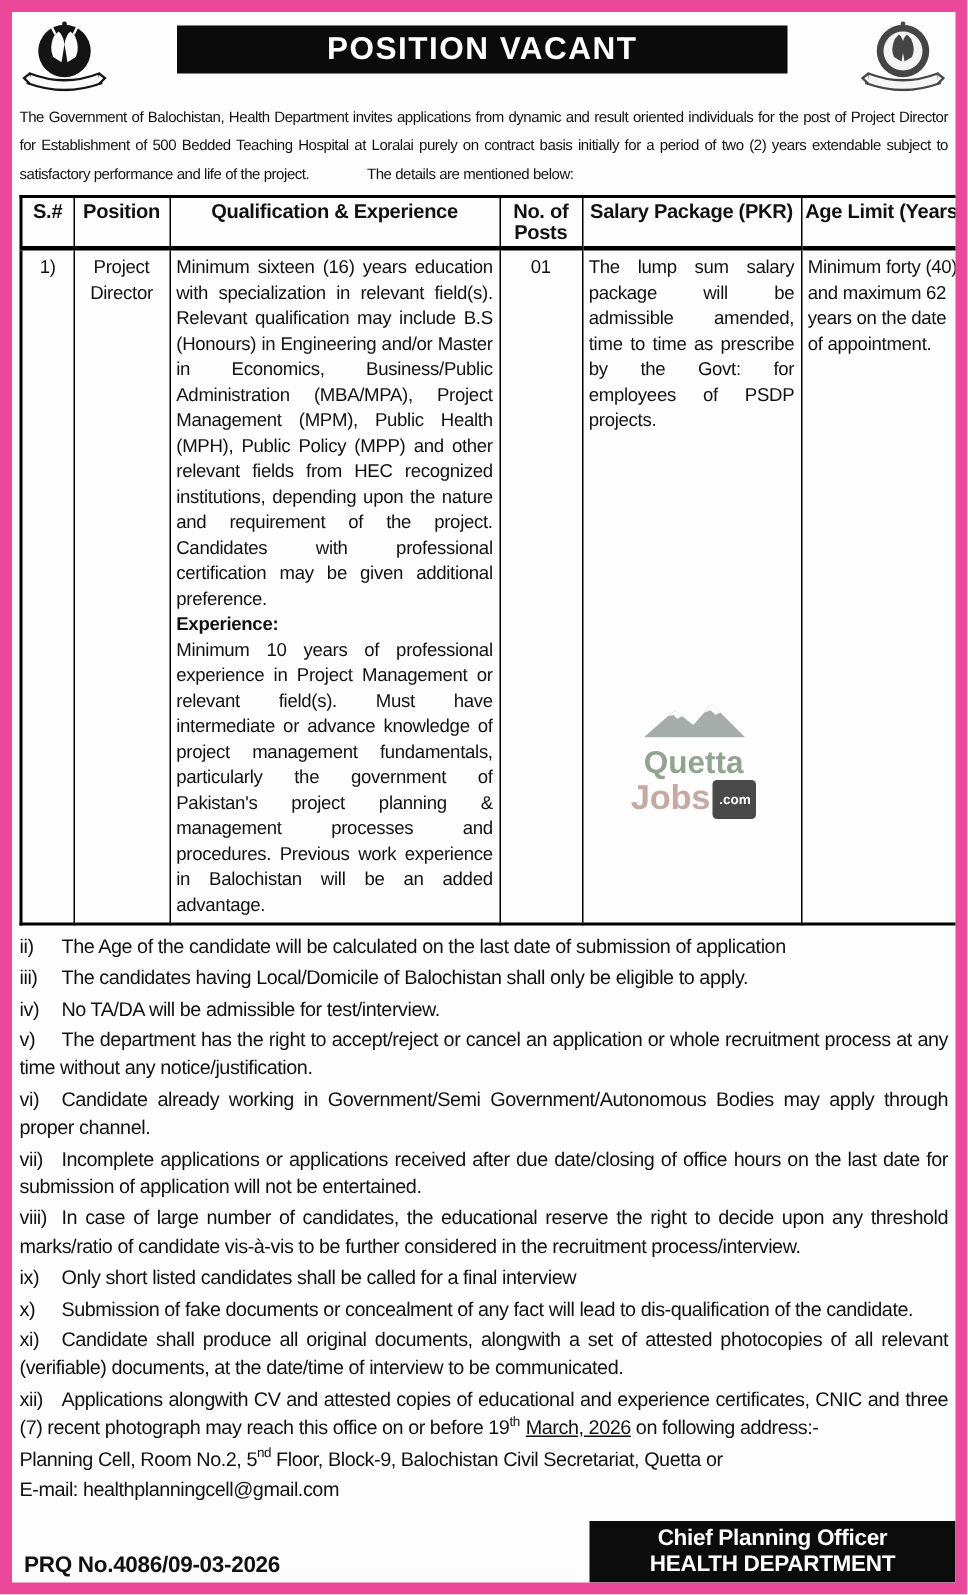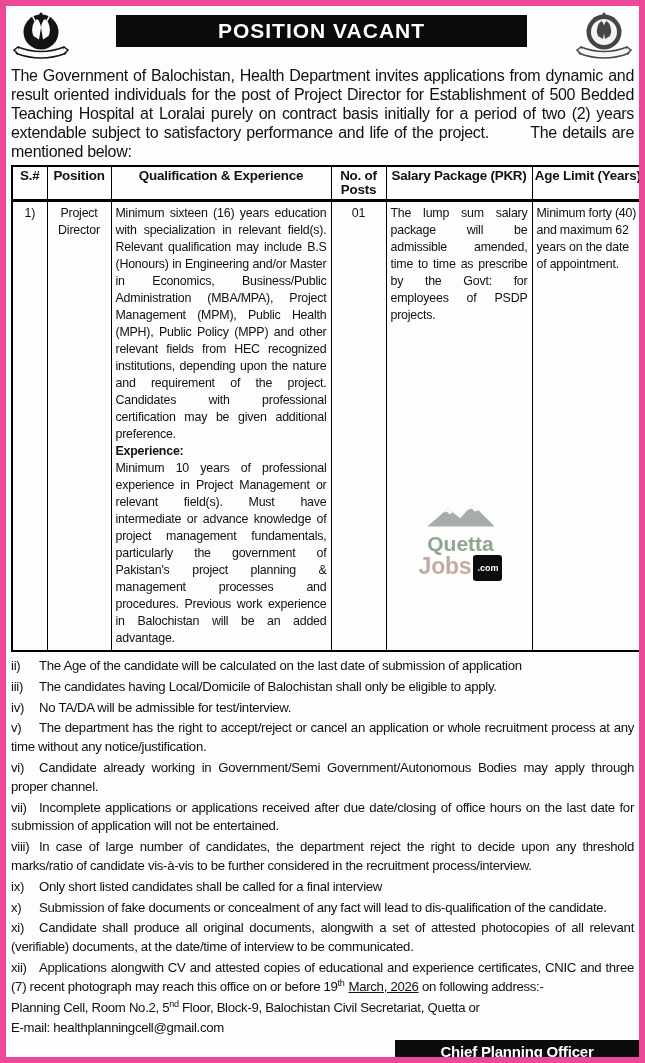--- a/index.html
+++ b/index.html
@@ -1,32 +1,32 @@
 <!DOCTYPE html>
 <html><head>
 <meta charset="utf-8">
 <style>
   html,body{margin:0;padding:0;background:#e9e9e9;}
   .page{
     width:645px;height:1063px;box-sizing:border-box;background:#fdfdfd;
-    border:6px solid #ec4899;margin:0 auto;padding:5px 5px 0 5px;
+    border:8px solid #ec4899;margin:0 auto;padding:5px 5px 0 5px;
     display:flex;flex-direction:column;overflow:hidden;
     font-family:"Liberation Sans",sans-serif;color:#111;
   }
   
   .header{display:flex;align-items:flex-start;}
   .emblem{flex:0 0 auto;}
   .title-bar{
     flex:1;height:32px;line-height:32px;background:#0b0b0b;color:#fff;
     text-align:center;font-size:21px;font-weight:bold;letter-spacing:1px;
     margin:4px 47px 0 45px;
   }
   
   .intro{
-    margin-top:3px;font-size:16px;letter-spacing:-0.3px;line-height:19px;
+    margin-top:3px;font-size:10px;letter-spacing:-0.3px;line-height:19px;
     text-align:justify;
   }
   .details-gap{margin-left:36px;}
   
   table{border-collapse:collapse;margin-top:4px;width:100%;table-layout:fixed;border:2.5px solid #000;}
   col.c-sno{width:35px;} col.c-pos{width:64px;} col.c-qual{width:220px;}
   col.c-posts{width:55px;} col.c-sal{width:146px;} col.c-age{width:112px;}
   th{
     border:1.5px solid #000;border-bottom:3.5px solid #000;
     font-size:13.4px;padding:2px 1px;vertical-align:top;letter-spacing:-0.2px;line-height:14px;
@@ -37,21 +37,21 @@
   }
   td.center{text-align:center;}
   td.just{text-align:justify;}
   .exp-label{font-weight:bold;}
   td.salary{position:relative;}
   
   .watermark{position:absolute;left:26px;top:300px;width:96px;text-align:center;opacity:.95;}
   .wm-l1{font-size:21px;font-weight:bold;color:#8ba08a;letter-spacing:0;line-height:21px;}
   .wm-l2{font-size:23px;font-weight:bold;color:#c2a69c;line-height:24px;}
   .wm-com{
-    display:inline-block;background:#000000;color:#fff;font-size:9px;font-weight:bold;
+    display:inline-block;background:#404040;color:#fff;font-size:9px;font-weight:bold;
     border-radius:3px;padding:1px 4px;vertical-align:3px;margin-left:2px;letter-spacing:0;
   }
   
   .notes{margin-top:5px;font-size:13.2px;letter-spacing:-0.3px;line-height:18.8px;}
   .note{text-align:justify;margin-bottom:2px;}
   .nnum{display:inline-block;min-width:28px;}
   sup{font-size:9px;line-height:0;}
   .u{text-decoration:underline;margin-left:4px;}
   
   .bottom-row{margin-top:auto;display:flex;justify-content:space-between;align-items:flex-end;}
@@ -142,21 +142,21 @@
   </tbody>
     </table>
 
   <div class="notes">
     <div class="note"><span class="nnum">ii)</span><span>The Age of the candidate will be calculated on the last date of submission of application</span></div>
     <div class="note"><span class="nnum">iii)</span><span>The candidates having Local/Domicile of Balochistan shall only be eligible to apply.</span></div>
     <div class="note"><span class="nnum">iv)</span><span>No TA/DA will be admissible for test/interview.</span></div>
     <div class="note"><span class="nnum">v)</span><span>The department has the right to accept/reject or cancel an application or whole recruitment process at any time without any notice/justification.</span></div>
     <div class="note"><span class="nnum">vi)</span><span>Candidate already working in Government/Semi Government/Autonomous Bodies may apply through proper channel.</span></div>
     <div class="note"><span class="nnum">vii)</span><span>Incomplete applications or applications received after due date/closing of office hours on the last date for submission of application will not be entertained.</span></div>
-    <div class="note"><span class="nnum">viii)</span><span>In case of large number of candidates, the department reject the right to decide upon any threshold marks/ratio of candidate vis-à-vis to be further considered in the recruitment process/interview.</span></div>
+    <div class="note"><span class="nnum">viii)</span><span>In case of large number of candidates, the educational reserve the right to decide upon any threshold marks/ratio of candidate vis-à-vis to be further considered in the recruitment process/interview.</span></div>
     <div class="note"><span class="nnum">ix)</span><span>Only short listed candidates shall be called for a final interview</span></div>
     <div class="note"><span class="nnum">x)</span><span>Submission of fake documents or concealment of any fact will lead to dis-qualification of the candidate.</span></div>
     <div class="note"><span class="nnum">xi)</span><span>Candidate shall produce all original documents, alongwith a set of attested photocopies of all relevant (verifiable) documents, at the date/time of interview to be communicated.</span></div>
     <div class="note"><span class="nnum">xii)</span><span>Applications alongwith CV and attested copies of educational and experience certificates, CNIC and three (7) recent photograph may reach this office on or before 19</span><sup>th</sup><span class="u">March, 2026</span><span> on following address:-</span></div>
     <div class="note"><span>Planning Cell, Room No.2, 5</span><sup>nd</sup><span> Floor, Block-9, Balochistan Civil Secretariat, Quetta or</span></div>
     <div class="note">E-mail: healthplanningcell@gmail.com</div>
   </div>
 
   <div class="bottom-row">
     <div class="prq">PRQ No.4086/09-03-2026</div>

